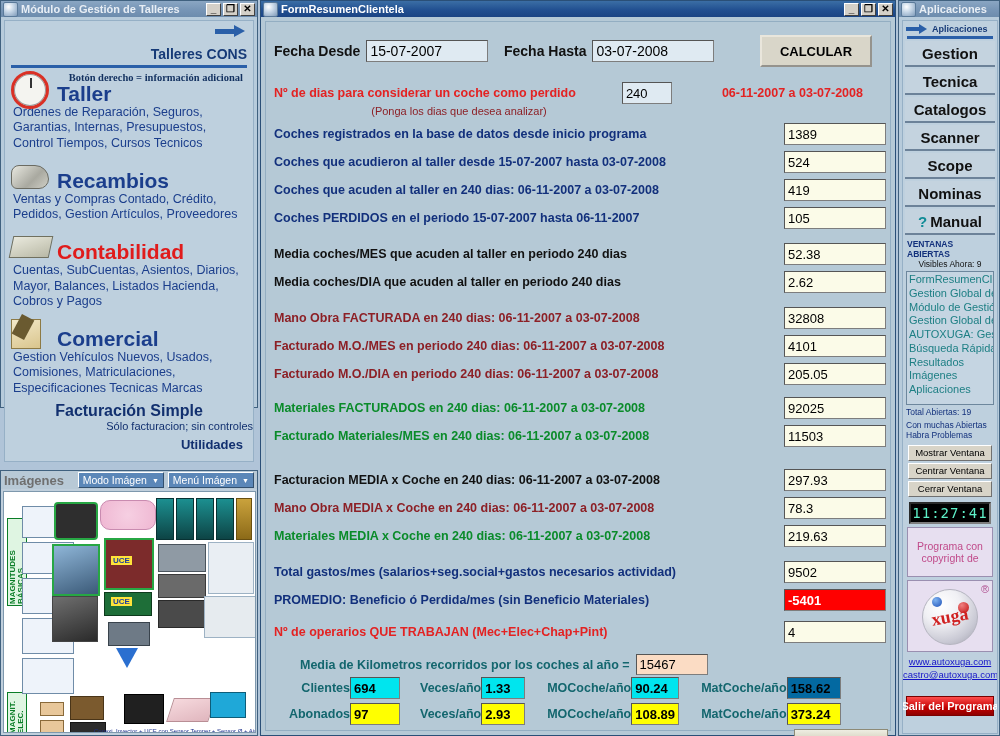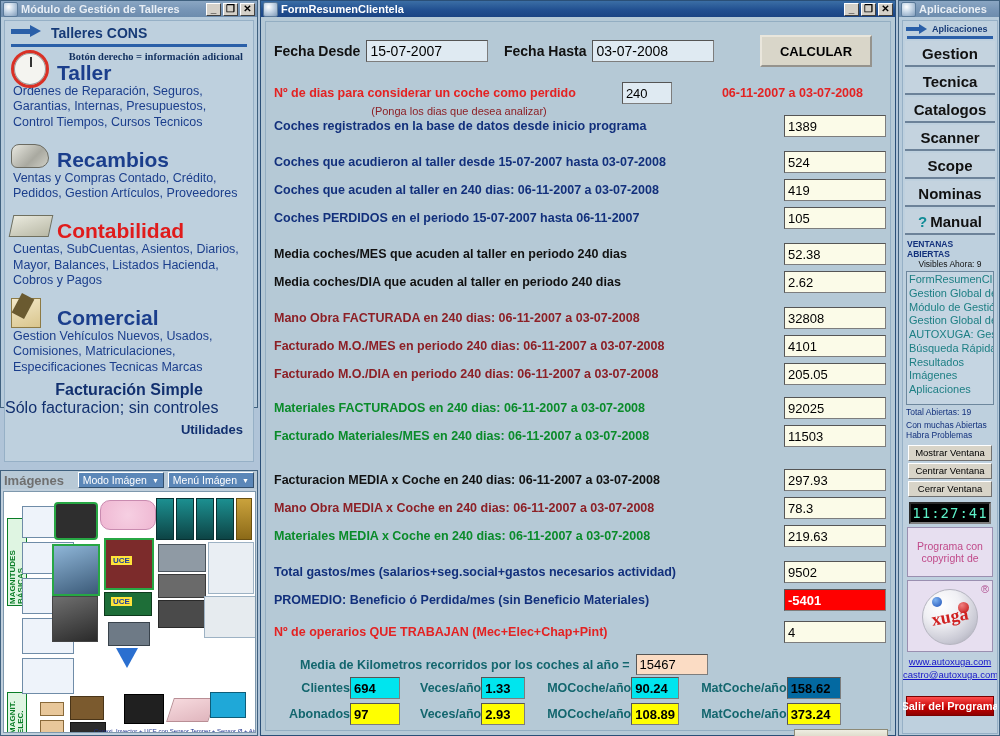--- a/index.html
+++ b/index.html
@@ -31,21 +31,21 @@
     display:flex;align-items:center;justify-content:center;
     font-size:10px;color:#000;font-family:"Liberation Sans",sans-serif;line-height:1;
     box-sizing:border-box;
   }
 
   
   #leftWin{left:0;top:0;width:258px;height:408px;background:#b7cbdb;border:1px solid #40617f;}
   #leftWin .titlebar{background:linear-gradient(180deg,#8aa6c3 0%,#7795b6 55%,#6d8cad 100%);}
   .left-body{position:absolute;left:3px;top:19px;width:250px;height:442px;background:#bed0de;
     border:1px solid #96b0c6;box-sizing:border-box;overflow:hidden;}
-  .lw-head{display:flex;align-items:flex-start;gap:8px;padding:4px 6px 0 6px;}
+  .lw-head{display:flex;align-items:flex-end;gap:8px;padding:4px 6px 0 6px;flex-direction:column;}
   .arrow-ico{width:32px;height:13px;position:relative;flex:0 0 auto;}
   .arrow-ico:before{content:"";position:absolute;left:0;top:4px;width:20px;height:5px;background:#2a5fa8;}
   .arrow-ico:after{content:"";position:absolute;left:19px;top:0;width:0;height:0;
     border-top:6px solid transparent;border-bottom:6px solid transparent;border-left:11px solid #2a5fa8;}
   .lw-head-title{font-size:14px;font-weight:bold;color:#163a77;font-family:"Liberation Sans",sans-serif;}
   .hr-blue{height:3px;background:#2a5fa8;margin:3px 6px 4px 6px;}
   .hint{font-size:10.5px;color:#12305f;font-family:"Liberation Serif",serif;font-weight:bold;}
   .sec{padding:0 6px;}
   .sec-row{display:flex;align-items:flex-end;gap:6px;}
   .sec-ico{width:40px;height:34px;flex:0 0 auto;position:relative;}
@@ -59,21 +59,21 @@
   .ico-doc{width:28px;height:28px;margin-top:4px;background:linear-gradient(160deg,#f3e9c9,#d9c58d);
     border:1px solid #8d7a45;position:relative;}
   .ico-doc:after{content:"";position:absolute;left:4px;top:-4px;width:14px;height:22px;
     background:#6a5a30;transform:rotate(28deg);}
   .sec-title{font-size:21px;font-weight:bold;font-family:"Liberation Sans",sans-serif;line-height:1;}
   .t-blue{color:#1b3e8c;}
   .t-red{color:#e01b1b;}
   .sec-desc{font-size:12.5px;color:#1b3e8c;line-height:1.22;padding:1px 2px 0 2px;
     font-family:"Liberation Sans",sans-serif;}
   .fs-title{font-size:16px;font-weight:bold;color:#12306f;text-align:center;margin-top:6px;}
-  .fs-sub{font-size:16px;color:#12306f;text-align:left;}
+  .fs-sub{font-size:11px;color:#12306f;text-align:right;}
   .utilidades{font-size:13px;font-weight:bold;color:#12306f;text-align:right;padding:5px 10px 0 0;}
 
   
   #imgWin{left:0;top:470px;width:258px;height:266px;background:#c0cfdc;border:1px solid #40617f;}
   .img-bar{height:18px;display:flex;align-items:center;background:#b8c9d6;padding:0 3px;gap:4px;}
   .img-bar-title{font-size:13px;font-weight:bold;color:#6f6f6f;flex:1 1 auto;}
   .ddbtn{background:#5b87b8;border:1px solid #fff;border-right-color:#33506e;border-bottom-color:#33506e;
     color:#fff;font-size:10.5px;padding:1px 4px;display:flex;align-items:center;gap:5px;box-sizing:border-box;}
   .ddbtn .car{font-size:7px;}
   .img-canvas{position:absolute;left:2px;top:20px;width:253px;height:242px;background:#ffffff;
@@ -317,21 +317,21 @@
 
       <div style="position:absolute;left:8px;top:60px;width:612px;">
         <div style="display:flex;align-items:center;gap:40px;">
           <span class="row-lbl c-red" style="font-size:12.5px;">Nº de dias para considerar un coche como perdido</span>
           <span class="fld" style="width:50px;height:22px;margin-left:6px;background:#dfeaf2;">240</span>
           <span class="row-lbl c-red" style="margin-left:10px;">06-11-2007 a 03-07-2008</span>
         </div>
         <div style="font-size:11px;color:#8c2026;text-align:center;width:370px;margin-top:1px;">(Ponga los dias que desea analizar)</div>
       </div>
 
-      <div class="datarow" style="top:92px;">
+      <div class="datarow" style="top:100px;">
         <span class="row-lbl c-navy">Coches registrados en la base de datos desde inicio programa</span>
         <span class="fld">1389</span>
       </div>
       <div class="datarow" style="top:128px;">
         <span class="row-lbl c-navy">Coches que acudieron al taller desde 15-07-2007 hasta 03-07-2008</span>
         <span class="fld">524</span>
       </div>
       <div class="datarow" style="top:156px;">
         <span class="row-lbl c-navy">Coches que acuden al taller en 240 dias: 06-11-2007 a 03-07-2008</span>
         <span class="fld">419</span>

